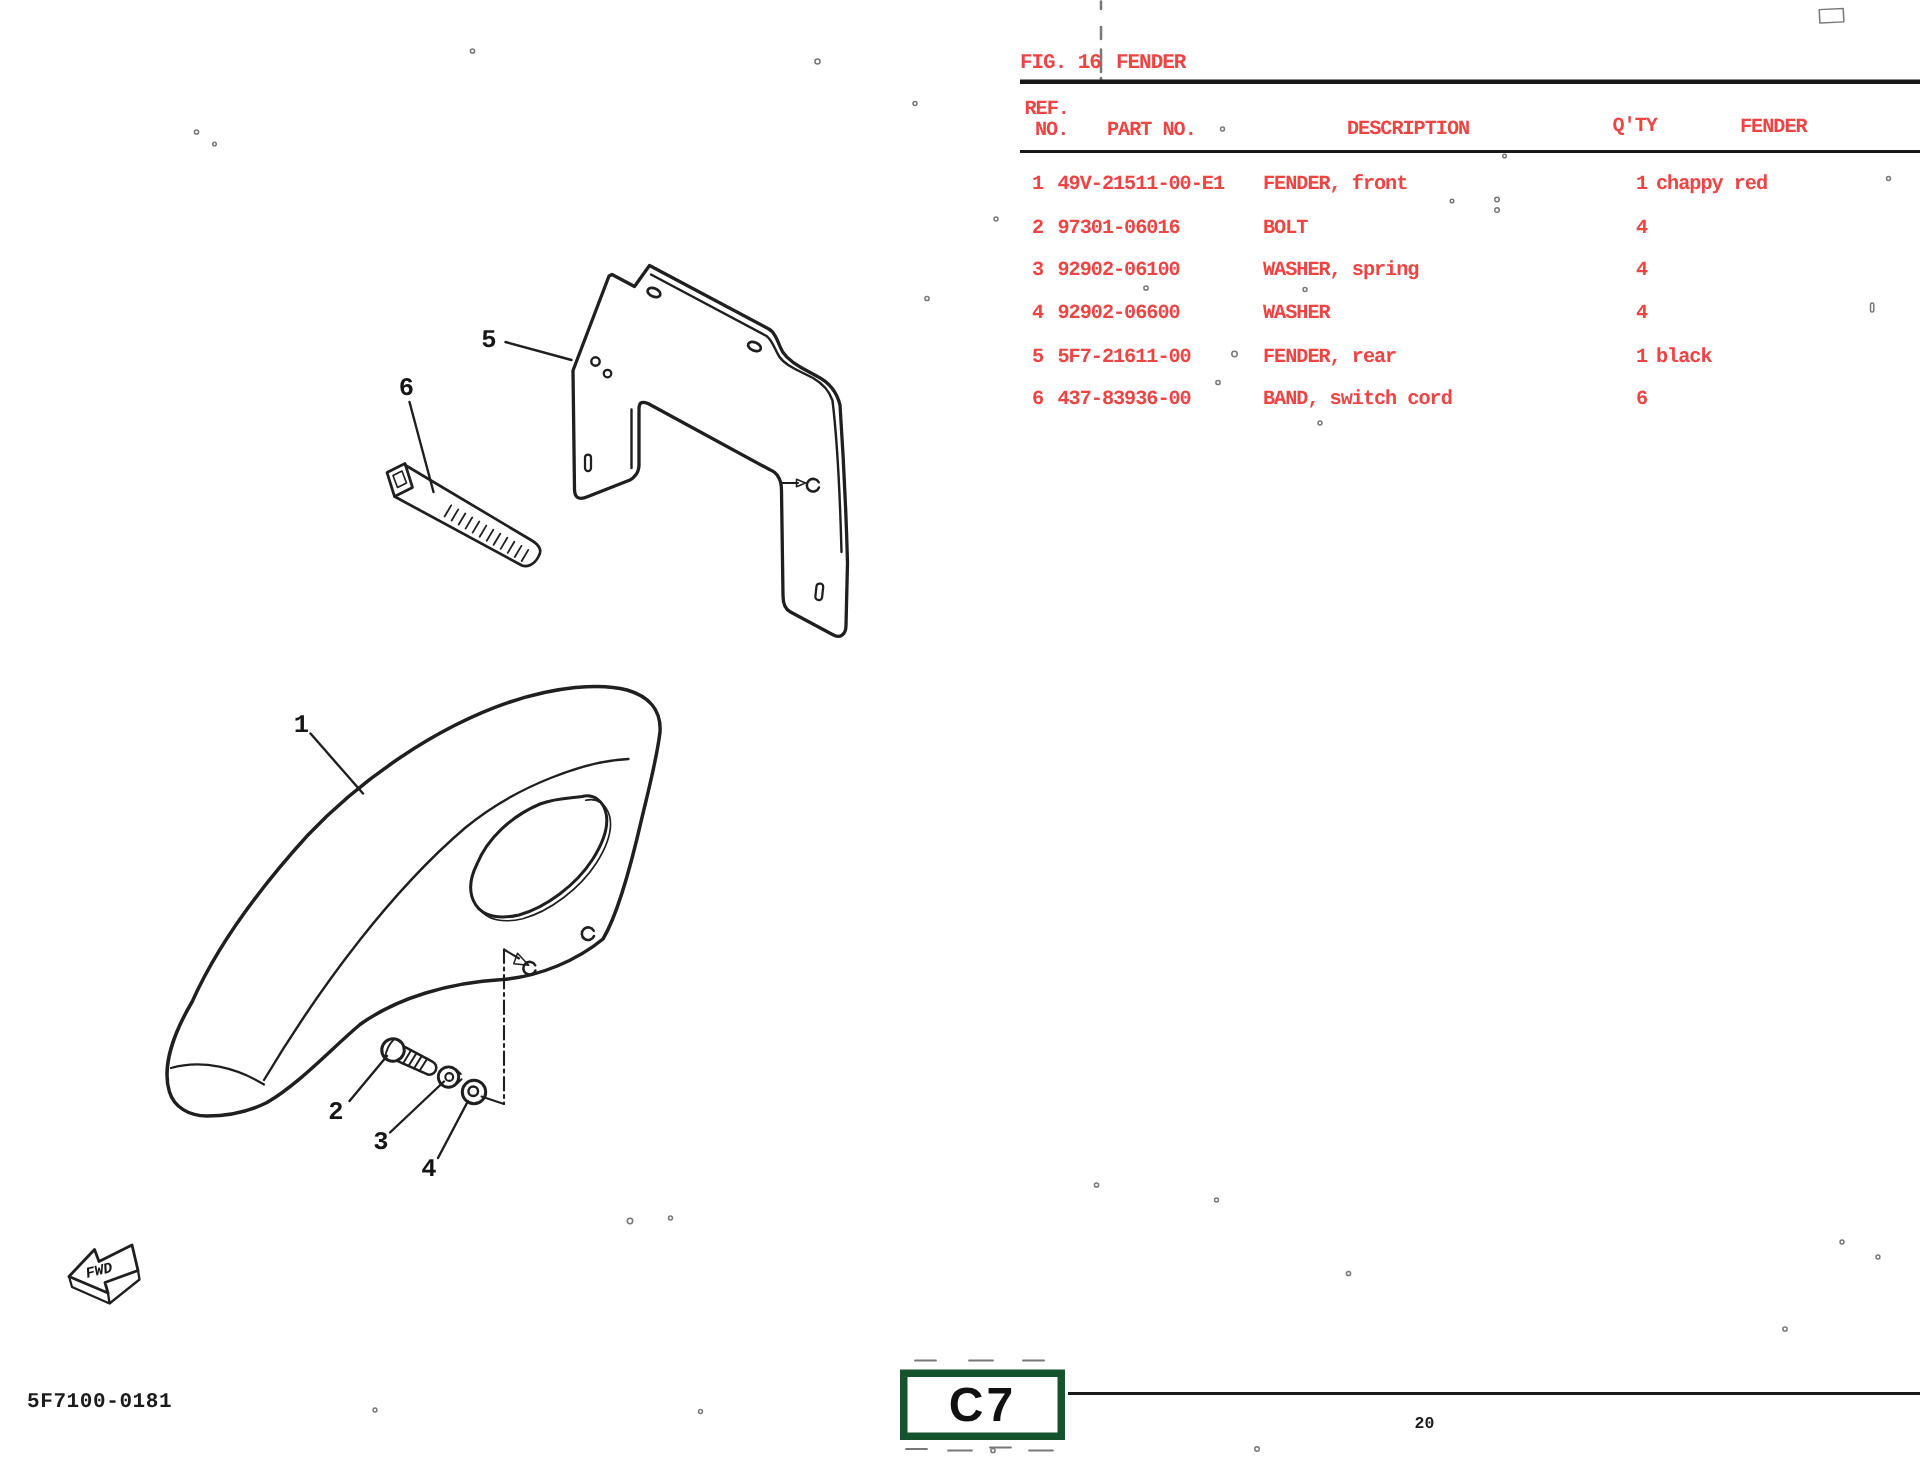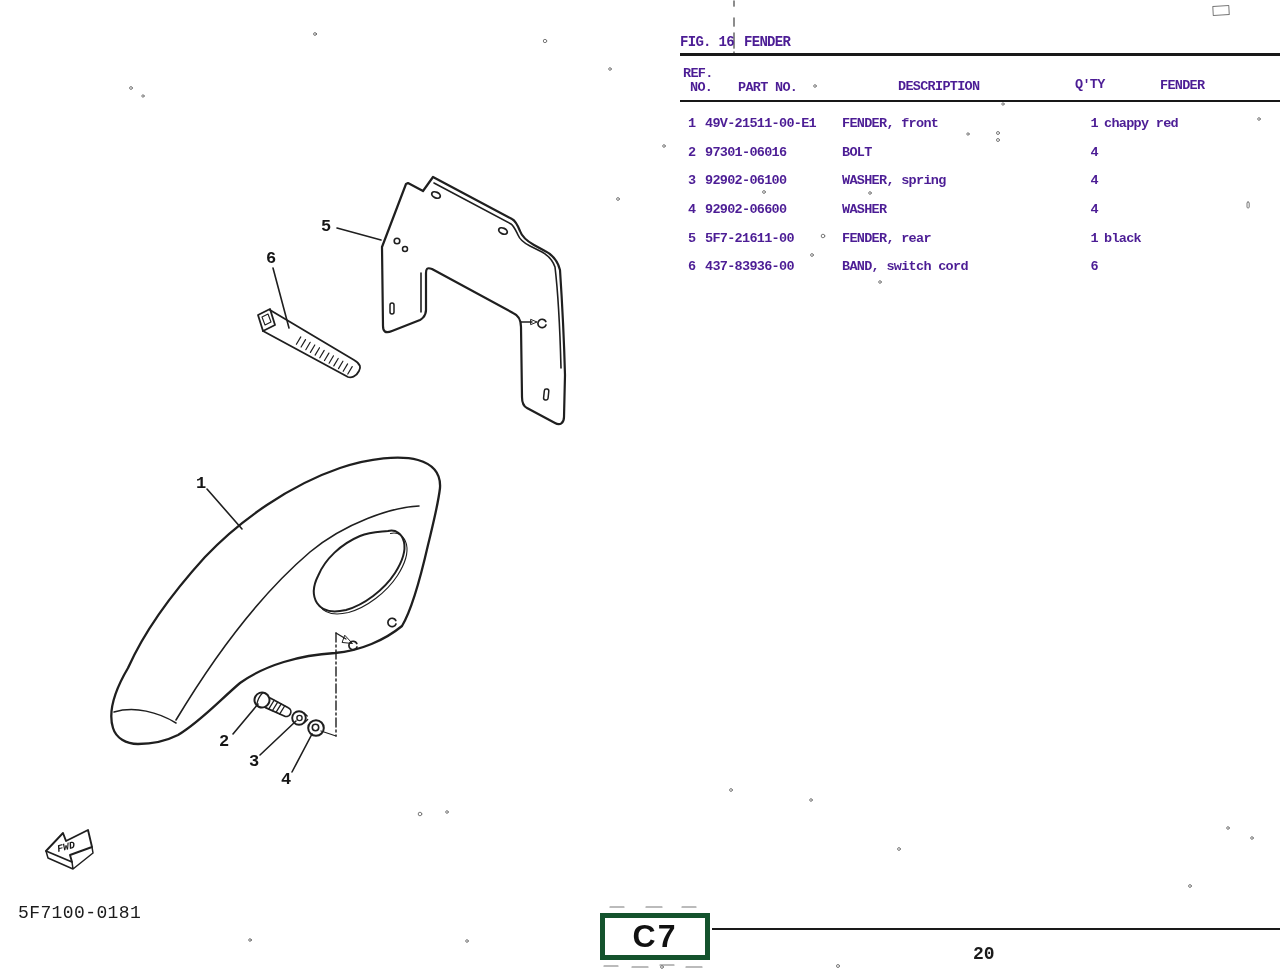--- a/index.html
+++ b/index.html
@@ -11,42 +11,42 @@
   svg.art path,svg.art line,svg.art circle,svg.art ellipse,svg.art rect,svg.art polyline{
     fill:none;stroke:#1f1f1f;stroke-linecap:round;stroke-linejoin:round;
   }
   .callout{font-family:"Liberation Mono",monospace;font-size:17px;font-weight:bold;
     fill:#161616;stroke:none;}
   .fwd-text{font-family:"Liberation Mono",monospace;font-size:10px;font-weight:bold;
     font-style:italic;fill:#161616;stroke:none;}
   
   .parts-table{position:absolute;left:680px;top:28px;width:600px;height:260px;}
   .tcell{position:absolute;font-size:13.5px;font-weight:bold;letter-spacing:-0.7px;
-    white-space:pre;color:#4c1d95;}
+    white-space:pre;color:#ef4444;}
   .title-label{font-size:14px;}
   .rule{position:absolute;left:0;width:600px;background:#181818;}
   .rule1{top:25px;height:3px;}
   .rule2{top:72px;height:2px;}
   .trow{position:absolute;left:0;width:600px;height:18px;}
   .c-ref {left:8px;}
   .c-part{left:25px;}
   .c-desc{left:162px;}
   .c-qty {left:404px;width:14px;text-align:right;}
   .c-rem {left:424px;}
   
-  .drawing-number{position:absolute;left:18px;top:903px;font-size:18px;
-    font-weight:normal;letter-spacing:0.4px;}
+  .drawing-number{position:absolute;left:18px;top:927px;font-size:14px;
+    font-weight:bold;letter-spacing:0.4px;}
   .c7box{position:absolute;left:600px;top:913px;width:110px;height:47px;
     border:5px solid #14532d;box-sizing:border-box;background:#fff;
     display:flex;align-items:center;justify-content:center;}
   .c7box span{font-family:"Liberation Sans",sans-serif;font-weight:bold;
     font-size:32px;letter-spacing:2px;color:#111;}
   .foot-rule{position:absolute;left:712px;top:928px;width:568px;height:2px;
     background:#1a1a1a;}
-  .page-number{position:absolute;left:973px;top:944px;font-size:18px;font-weight:bold;}
+  .page-number{position:absolute;left:943px;top:944px;font-size:11px;font-weight:bold;}
 </style>
 </head>
 <body>
 
 <div class="sheet">
 
   <svg class="art" width="1280" height="974" viewBox="0 0 1280 974">
 
     <g opacity="0.6">
       <g fill="#3a3a3a" stroke="none">

